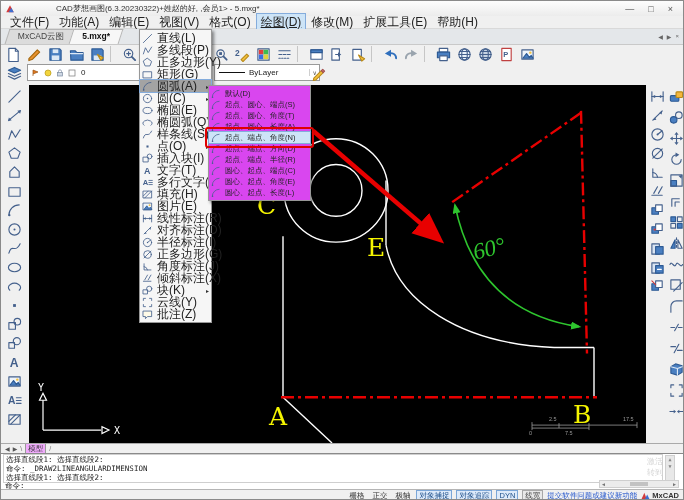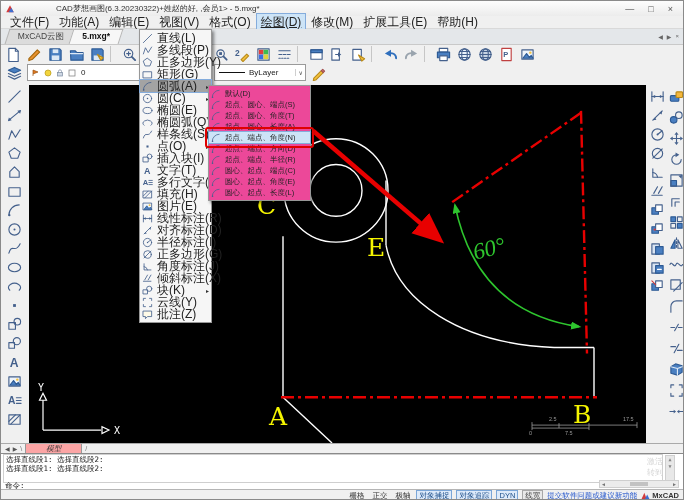--- a/index.html
+++ b/index.html
@@ -34,21 +34,21 @@
   .ic{width:15px;height:15px;fill:none;stroke:#44608c;stroke-width:1.2;stroke-linecap:round;stroke-linejoin:round;}
   .ic .f{fill:#44608c;stroke:none;}
   .ic .bf{fill:#4a7fc1;stroke:#2d5a94;}
   .ic text{stroke:none;fill:#44608c;font-family:"Liberation Sans",sans-serif;font-weight:bold;}
   
   #layers-btn{position:absolute;left:3px;top:62px;}
   .combo{position:absolute;height:17px;background:#fff;border:1px solid #9a9a9a;display:flex;align-items:center;
     font-size:8px;padding:0 2px;box-sizing:border-box;}
   #layer-combo{left:26px;top:63px;width:152px;}
   #layer-combo .sym{margin:0 2px;}
-  #linetype-combo{left:213px;top:63px;width:92px;}
+  #linetype-combo{left:213px;top:63px;width:106px;}
   .combo .arrow{margin-left:auto;font-size:6px;color:#555;border-left:1px solid #cfcfcf;padding-left:3px;}
   .line-sample{display:inline-block;width:26px;border-top:1px solid #111;margin:0 4px 0 2px;}
   #pencil-btn{position:absolute;left:307px;top:62px;}
   
   #tool-left{position:absolute;left:1px;top:86px;width:24px;display:flex;flex-direction:column;gap:0;}
   #tool-left .tbtn{width:22px;height:17px;}
   #tool-dim{position:absolute;left:646px;top:86px;width:18px;display:flex;flex-direction:column;}
   #tool-dim .tbtn{height:17px;}
   #tool-mod{position:absolute;left:665px;top:86px;width:18px;display:flex;flex-direction:column;gap:2px;}
   #tool-mod .tbtn{height:17px;}
@@ -56,34 +56,34 @@
   #canvas{position:absolute;left:28px;top:84px;width:617px;height:358px;background:#000;overflow:hidden;}
   
   #draw-menu{position:absolute;left:138px;top:28px;width:71px;background:#f6f6f6;border:1px solid #979797;
     box-shadow:2px 2px 3px rgba(0,0,0,.45);z-index:50;padding:2px 0;}
   .mi{height:12px;display:flex;align-items:center;padding:0 2px;position:relative;}
   .mi .mic{width:13px;height:12px;flex:0 0 auto;margin-right:2px;display:flex;align-items:center;}
   .mi .mic .ic{width:11px;height:11px;}
   .mi .ml{font-size:12px;white-space:nowrap;}
   .mi .sub{position:absolute;right:2px;font-size:6px;color:#333;}
   .mi.hl{background:#a3a3a3;outline:1px solid #84acdc;}
-  #arc-submenu{position:absolute;left:207px;top:84px;width:101px;background:#ec4899;border:1px solid #979797;
+  #arc-submenu{position:absolute;left:207px;top:84px;width:101px;background:#d946ef;border:1px solid #979797;
     box-shadow:2px 2px 3px rgba(0,0,0,.45);z-index:50;padding:2px 0;}
   .smi{height:11px;display:flex;align-items:center;padding:0 2px;}
   .smi .mic{width:12px;height:11px;margin-right:2px;display:flex;align-items:center;}
   .smi .mic .ic{width:10px;height:10px;}
   .smi .ml{font-size:7.5px;white-space:nowrap;}
   .smi.sel{background:#cde4f7;outline:1px solid #84acdc;}
   #red-highlight{position:absolute;left:204px;top:126px;width:105px;height:17px;border:2px solid #e00000;
     border-radius:3px;z-index:60;pointer-events:none;}
   
   #model-strip{position:absolute;left:0;top:442px;width:100%;height:10px;background:#f0f0f0;border-top:1px solid #aaa;
     display:flex;align-items:center;font-size:7px;color:#333;padding-left:4px;box-sizing:border-box;gap:3px;}
   #model-strip .nav{color:#555;font-size:6px;}
-  #model-tab{font-size:7.5px;padding:0 20px;background:#fca5a5;border:1px solid #999;border-top:none;height:9px;line-height:9px;font-style:italic;}
+  #model-tab{font-size:7.5px;padding:0 2px;background:#f0abfc;border:1px solid #999;border-top:none;height:9px;line-height:9px;}
   
   #command{position:absolute;left:0;top:452px;width:100%;height:36px;background:#fff;border-top:1px solid #8a8a8a;
     font-family:"DejaVu Sans Mono",monospace;font-size:7.5px;color:#222;box-sizing:border-box;}
   #cmd-history{position:absolute;left:2px;top:0;right:20px;height:27px;border:1px solid #cfcfcf;overflow:hidden;}
   .cmd-line{height:9px;line-height:9px;white-space:nowrap;padding-left:2px;}
   #cmd-input{position:absolute;left:2px;top:28px;right:90px;height:8px;line-height:8px;padding-left:2px;}
   #cmd-vscroll{position:absolute;right:8px;top:1px;width:8px;height:25px;background:#e8e8e8;border:1px solid #cfcfcf;
     font-size:5px;color:#888;text-align:center;line-height:7px;}
   #watermark{position:absolute;right:20px;top:2px;color:#d4d4d4;font-size:8px;text-align:right;line-height:11px;
     font-family:"Liberation Sans",sans-serif;}
@@ -1001,20 +1001,21 @@
     <span class="nav">◀</span>
     <span class="nav">▶</span>
     <span style="color:#777;">\</span>
     <span id="model-tab">模型</span>
     <span style="color:#777;">/</span>
   </div>
 
   <div id="command">
     <div id="cmd-history">
         <div class="cmd-line">选择直线段1:  选择直线段2:</div>
+        <div class="cmd-line">命令: _DRAW2LINEANGULARDIMENSION</div>
         <div class="cmd-line">选择直线段1:  选择直线段2:</div>
       </div>
     <div id="cmd-input">命令:</div>
     <div id="cmd-vscroll">▲<br>▼</div>
     <div id="watermark">
         <div>激活</div>
         <div>转到</div>
       </div>
     <div id="cmd-hscroll">
       <span>◀</span>

